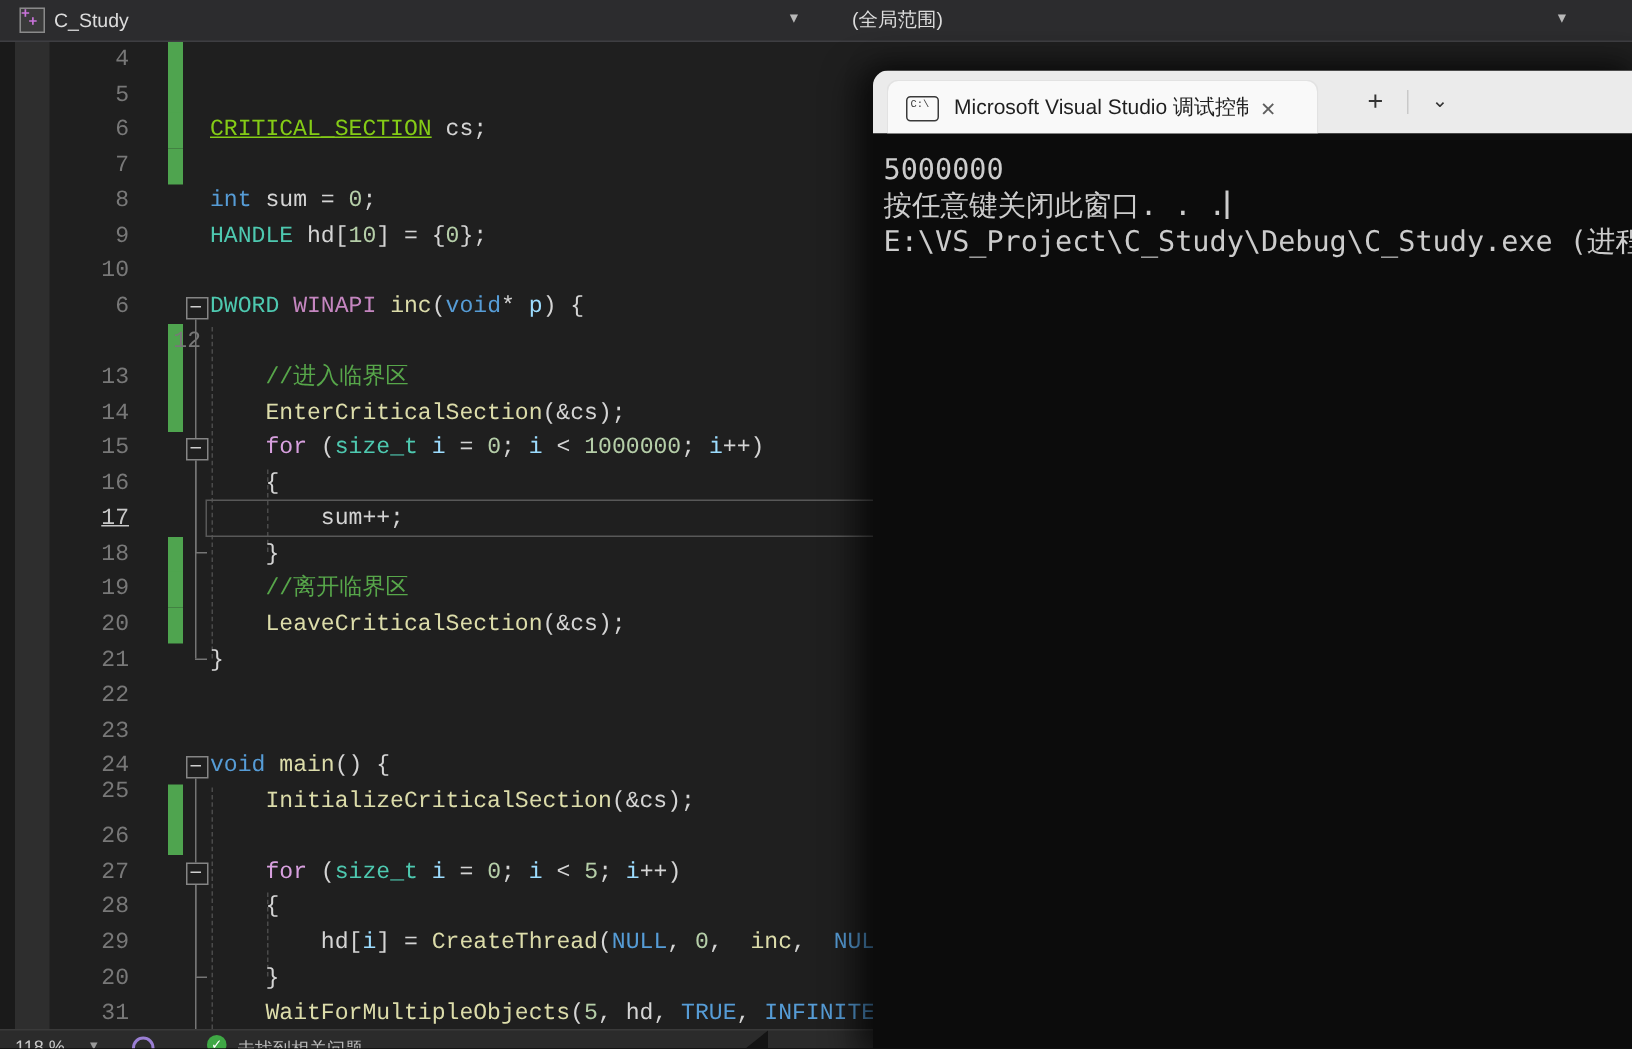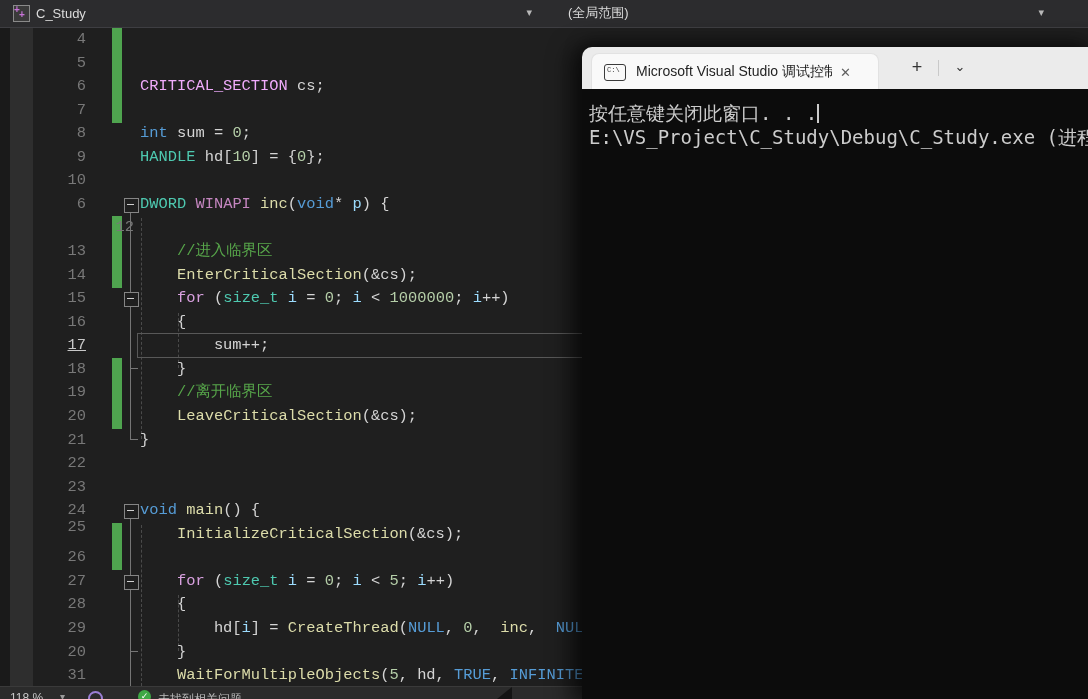--- a/index.html
+++ b/index.html
@@ -136,21 +136,21 @@
         <div class="fold-box" style="top: 546.88px;">
           <b></b>
         </div>
       </div>
     <div id="ed-lines">
         <div class="gutter-num" style="top: 0px; height: 23.56px; line-height: 23.56px;">4</div>
         <div class="code-line" style="top: 0px; height: 23.56px; line-height: 23.56px;"></div>
         <div class="gutter-num" style="top: 23.56px; height: 23.56px; line-height: 23.56px;">5</div>
         <div class="code-line" style="top: 23.56px; height: 23.56px; line-height: 23.56px;"></div>
         <div class="gutter-num" style="top: 47.12px; height: 23.56px; line-height: 23.56px;">6</div>
-        <div class="code-line" style="top: 47.12px; height: 23.56px; line-height: 23.56px;"><span style="color: #f0abfc;">CRITICAL_SECTION</span><span style="color: rgb(212, 212, 212);"> cs;</span></div>
+        <div class="code-line" style="top: 47.12px; height: 23.56px; line-height: 23.56px;"><span style="color: #84cc16; text-decoration: underline;">CRITICAL_SECTION</span><span style="color: rgb(212, 212, 212);"> cs;</span></div>
         <div class="gutter-num" style="top: 70.68px; height: 23.56px; line-height: 23.56px;">7</div>
         <div class="code-line" style="top: 70.68px; height: 23.56px; line-height: 23.56px;"></div>
         <div class="gutter-num" style="top: 94.24px; height: 23.56px; line-height: 23.56px;">8</div>
         <div class="code-line" style="top: 94.24px; height: 23.56px; line-height: 23.56px;"><span style="color: rgb(86, 156, 214);">int</span><span style="color: rgb(212, 212, 212);"> sum = </span><span style="color: rgb(181, 206, 168);">0</span><span style="color: rgb(212, 212, 212);">;</span></div>
         <div class="gutter-num" style="top: 117.8px; height: 23.56px; line-height: 23.56px;">9</div>
         <div class="code-line" style="top: 117.8px; height: 23.56px; line-height: 23.56px;"><span style="color: rgb(78, 201, 176);">HANDLE</span><span style="color: rgb(212, 212, 212);"> hd[</span><span style="color: rgb(181, 206, 168);">10</span><span style="color: rgb(212, 212, 212);">] = {</span><span style="color: rgb(181, 206, 168);">0</span><span style="color: rgb(212, 212, 212);">};</span></div>
         <div class="gutter-num" style="top: 141.36px; height: 23.56px; line-height: 23.56px;">10</div>
         <div class="code-line" style="top: 141.36px; height: 23.56px; line-height: 23.56px;"></div>
         <div class="gutter-num" style="top: 164.92px; height: 23.56px; line-height: 23.56px;">6</div>
         <div class="code-line" style="top: 164.92px; height: 23.56px; line-height: 23.56px;"><span style="color: rgb(78, 201, 176);">DWORD</span><span style="color: rgb(212, 212, 212);"> </span><span style="color: rgb(197, 134, 192);">WINAPI</span><span style="color: rgb(212, 212, 212);"> </span><span style="color: rgb(220, 220, 170);">inc</span><span style="color: rgb(212, 212, 212);">(</span><span style="color: rgb(86, 156, 214);">void</span><span style="color: rgb(212, 212, 212);">* </span><span style="color: rgb(156, 220, 254);">p</span><span style="color: rgb(212, 212, 212);">) {</span></div>
@@ -213,18 +213,19 @@
             <span>C:\</span>
           </span>
         <span class="tab-title">Microsoft Visual Studio 调试控制台</span>
         <span class="tab-close">✕</span>
       </div>
       <span class="tb-plus">+</span>
       <span class="tb-div"></span>
       <span class="tb-chev">⌄</span>
     </div>
     <div class="terminal" id="term-out">
+        <div class="t-line">5000000</div>
         <div class="t-line">按任意键关闭此窗口. . .<span class="t-cursor"></span></div>
         <div class="t-line">E:\VS_Project\C_Study\Debug\C_Study.exe (进程</div>
       </div>
   </div>
 
 </div>
 
 </body></html>

